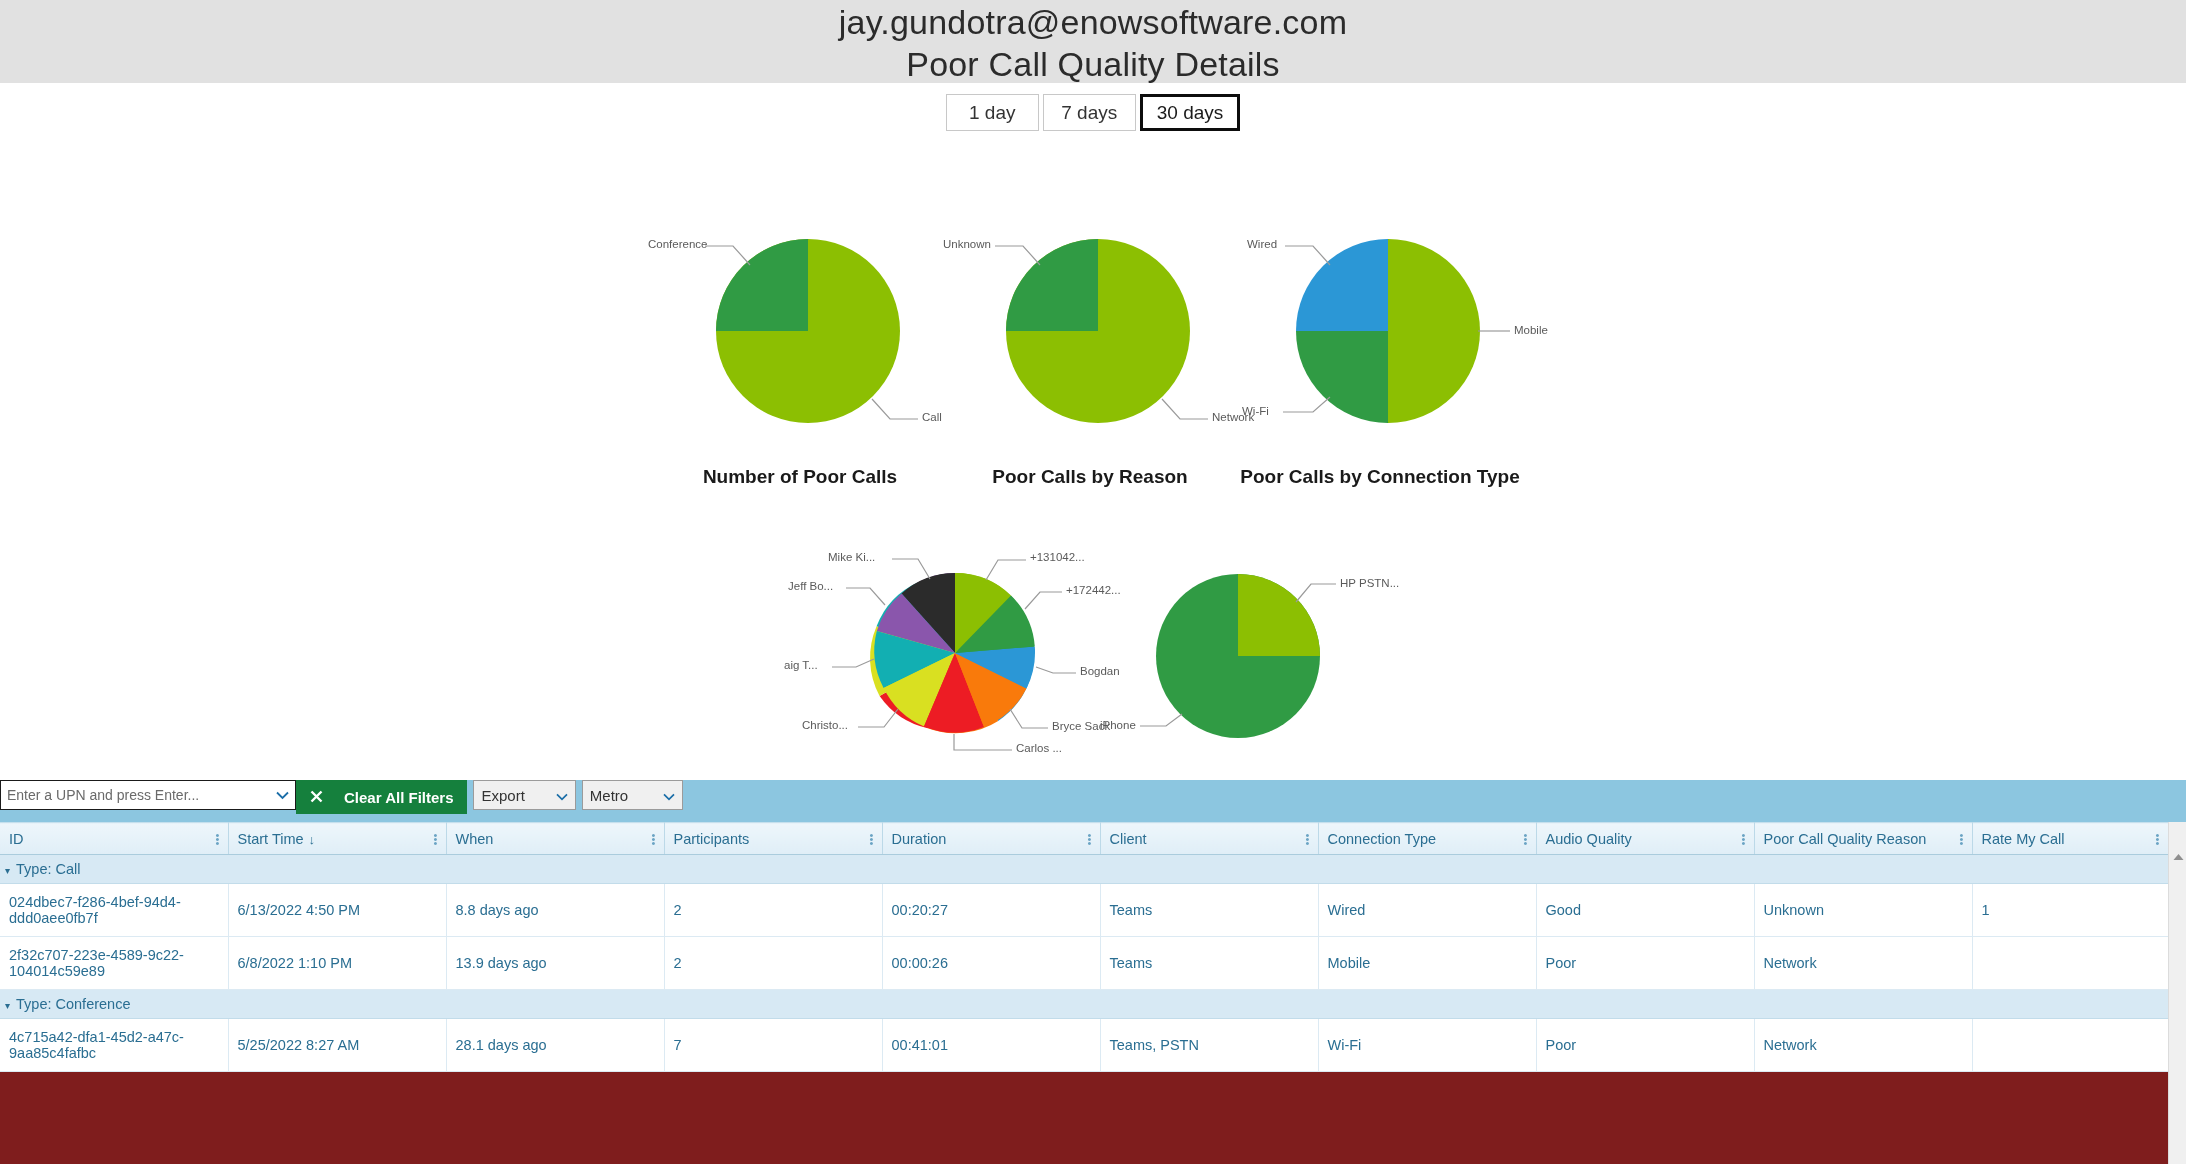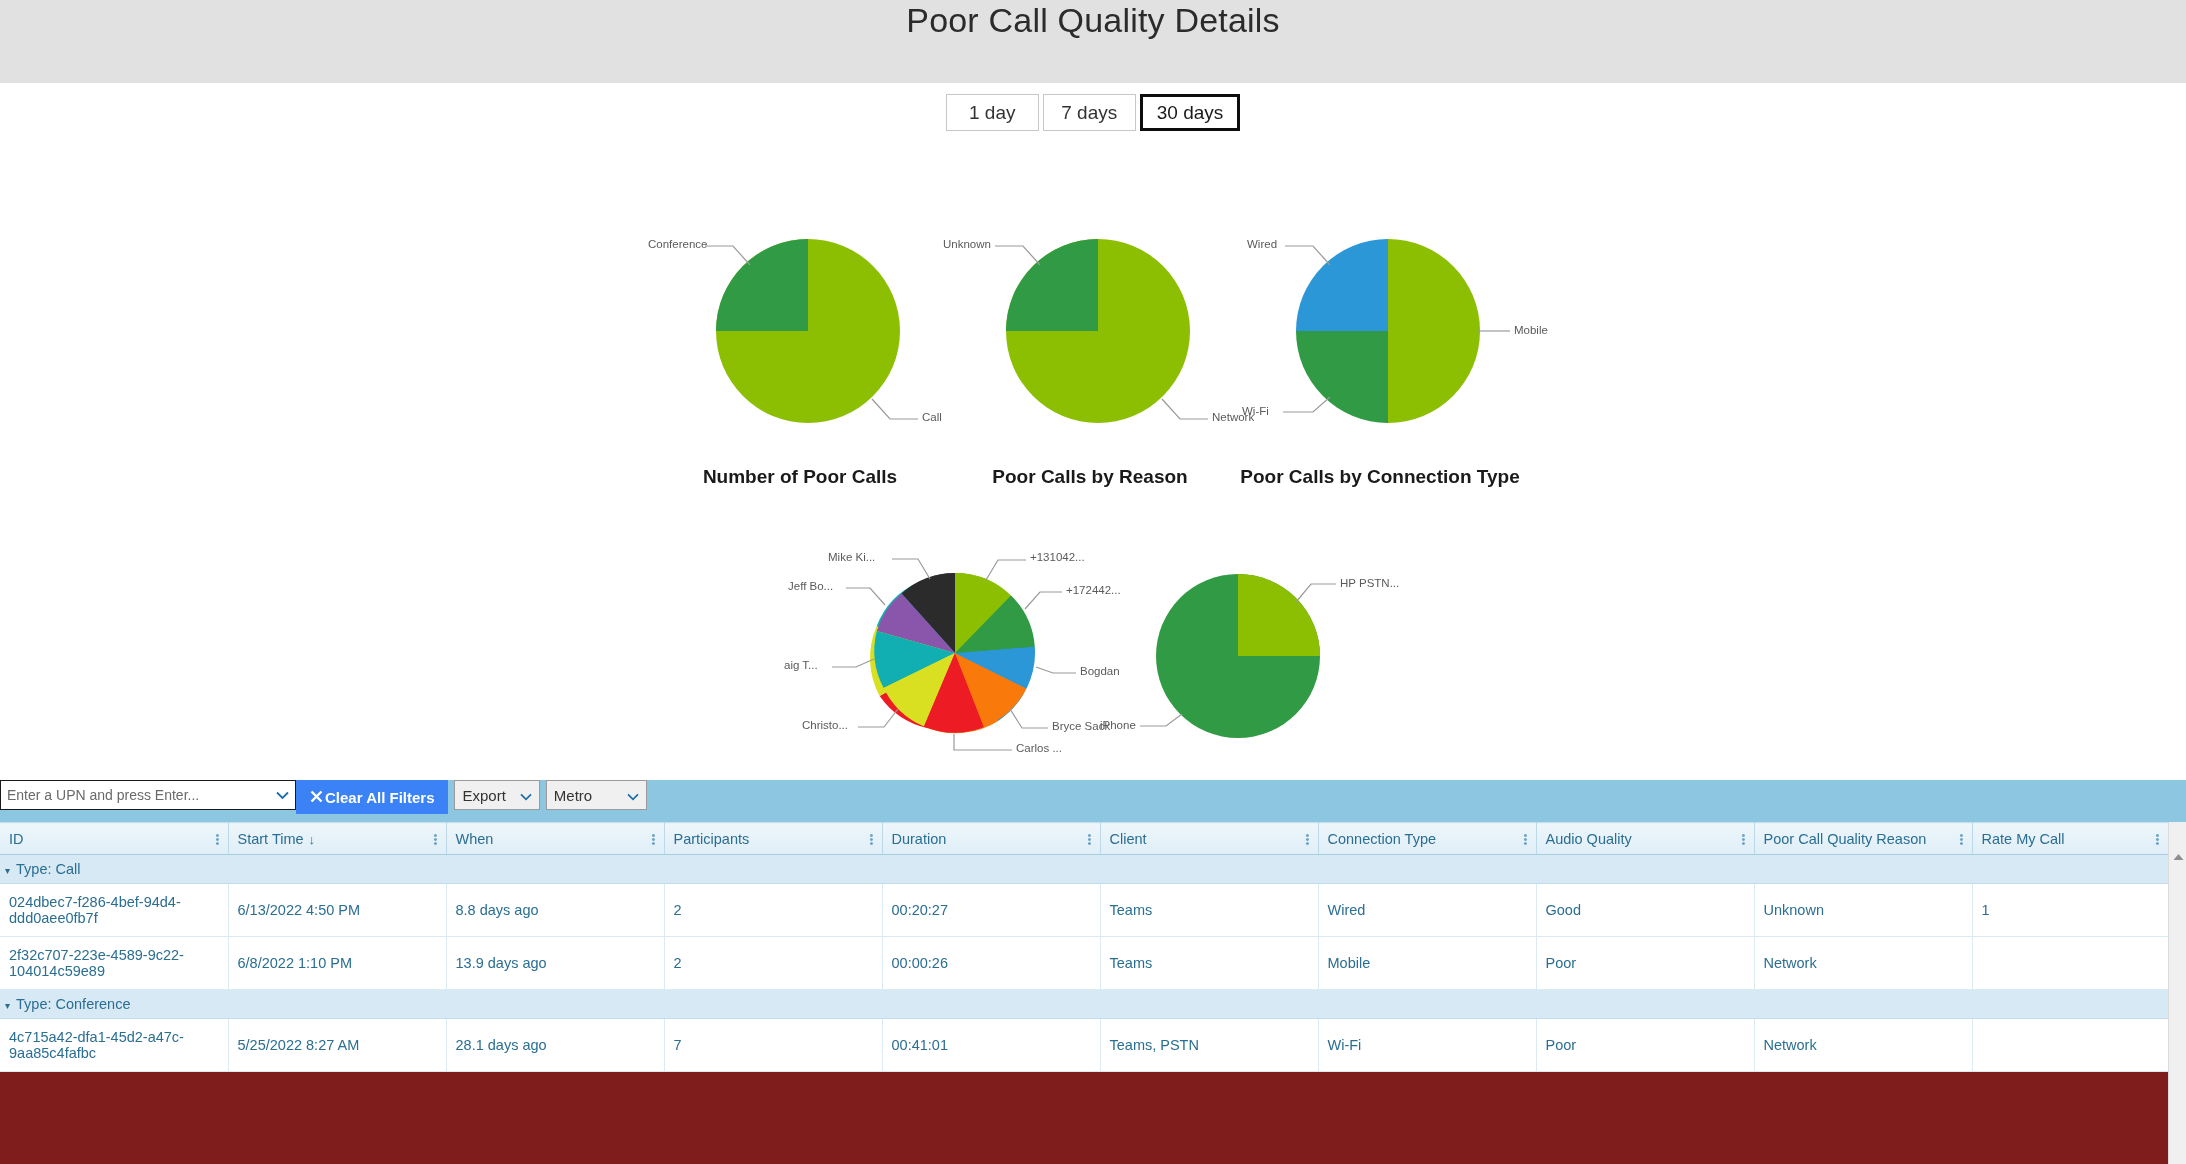--- a/index.html
+++ b/index.html
@@ -115,45 +115,46 @@
     background: transparent;
   }
   .upn-input::placeholder { color: #6a6a6a; }
   .combo-arrow {
     position: absolute; right: 6px; top: 50%;
     transform: translateY(-50%);
     pointer-events: none;
   }
   .clear-btn {
     height: 34px;
-    background: #3b82f6;
+    background: #15803d;
     color: #ffffff;
     border: 0;
     font-size: 15px;
     font-weight: bold;
     padding: 0 14px;
     display: flex;
     align-items: center;
-    gap: 2px;
+    gap: 21px;
     cursor: pointer;
     font-family: "Liberation Sans", sans-serif;
   }
   .dd {
     height: 30px;
     min-width: 84px;
     background: #f0f0f0;
     border: 1px solid #9b9b9b;
     display: flex;
     align-items: center;
     justify-content: space-between;
     padding: 0 7px;
     font-size: 15px;
     color: #333333;
     margin-left: 6px;
     cursor: pointer;
+    gap: 17px;
   }
   .dd.metro { min-width: 101px; }
 
   
   .grid-wrap {
     position: absolute;
     left: 0; top: 822px;
     width: 2186px; height: 342px;
     background: #7f1d1d;
     display: flex;
@@ -217,20 +218,21 @@
   .vscroll-up {
     position: absolute; top: 26px; left: 0;
     width: 18px; height: 18px;
     display: flex; align-items: center; justify-content: center;
   }
 </style>
 </head>
 <body>
 
 <div class="header">
+  <div class="header-user">jay.gundotra@enowsoftware.com</div>
   <div class="header-title">Poor Call Quality Details</div>
 </div>
 
 <div class="range-bar">
   <button class="range-btn">1 day</button>
   <button class="range-btn">7 days</button>
   <button class="range-btn selected">30 days</button>
 </div>
 
 <div class="charts-area">

